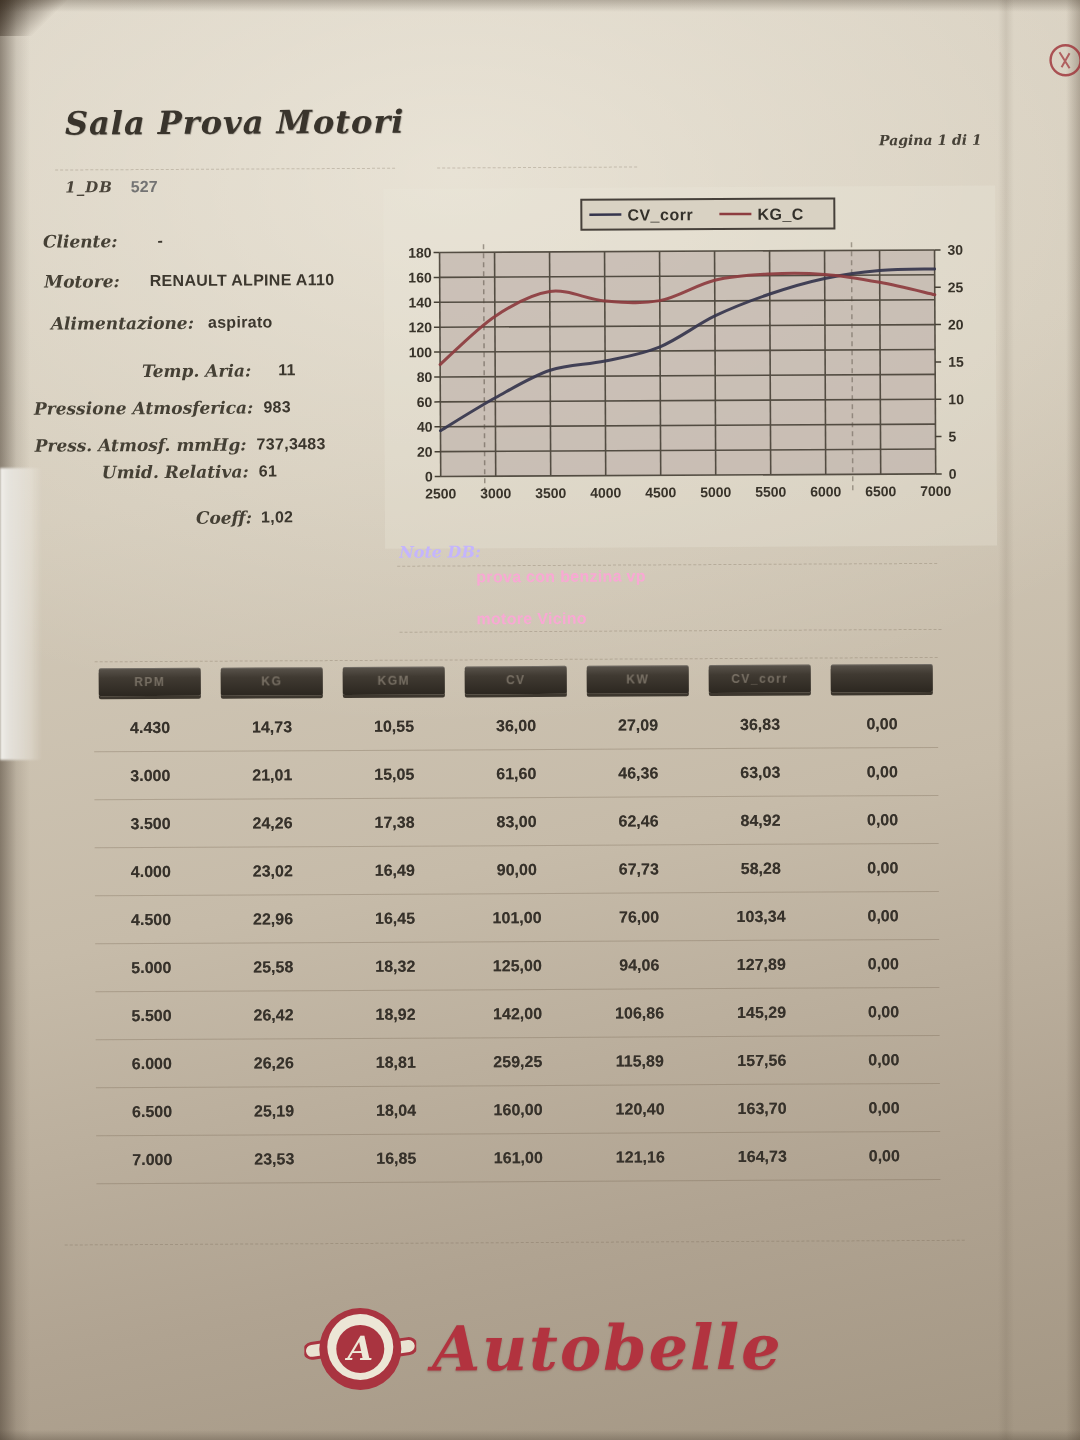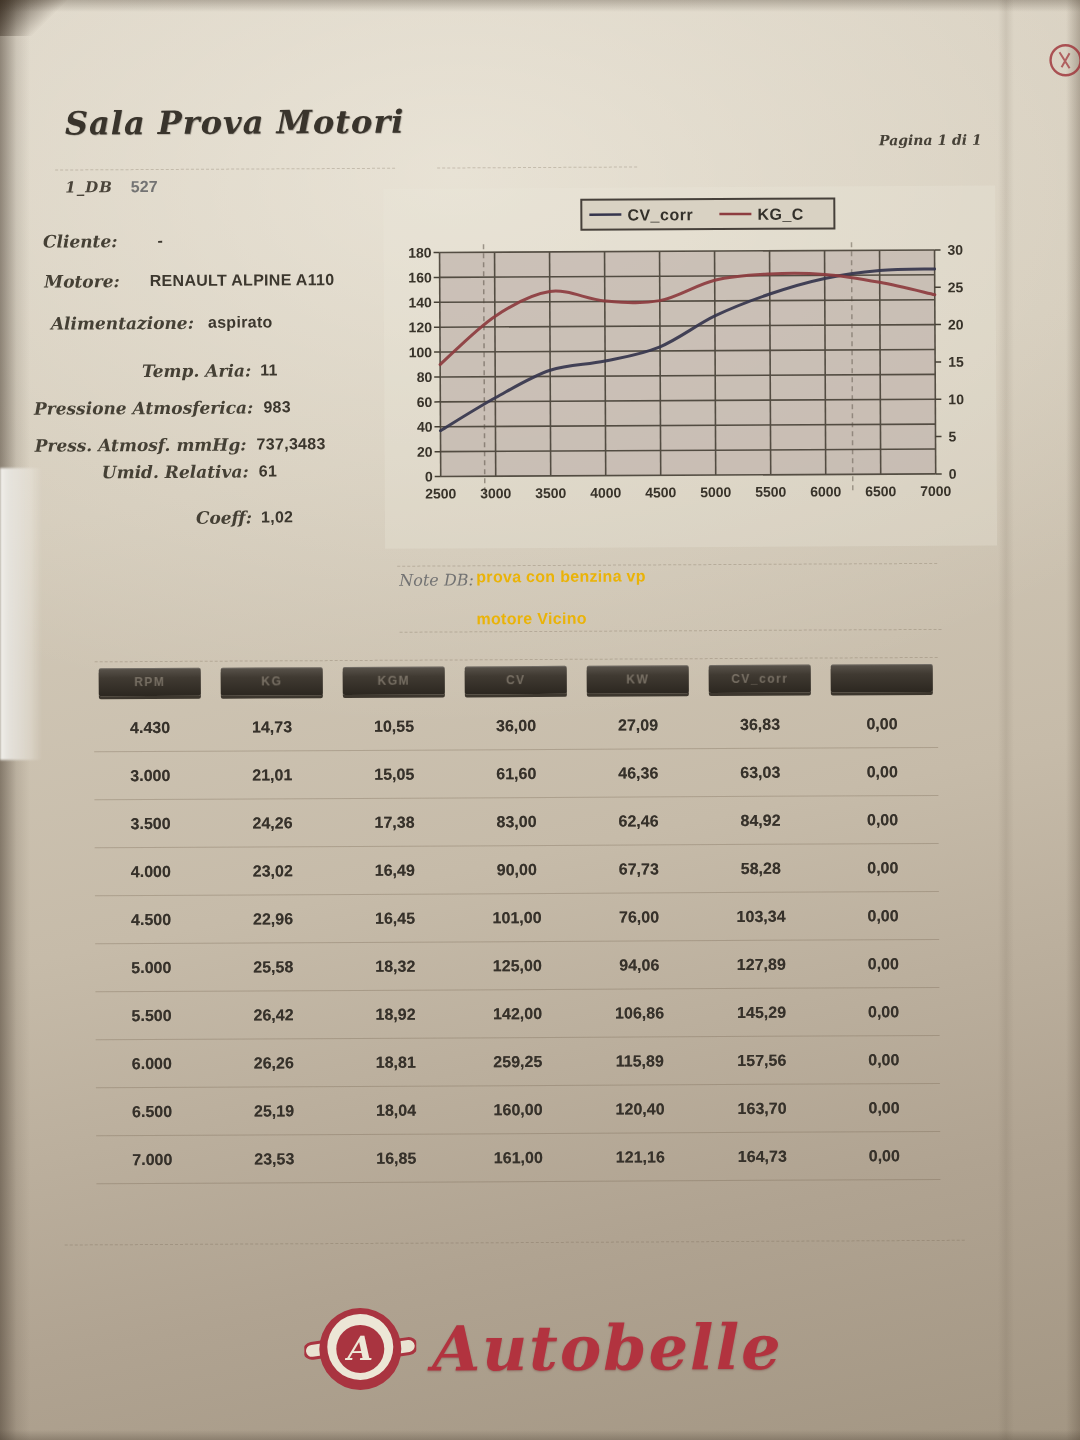--- a/index.html
+++ b/index.html
@@ -49,23 +49,23 @@
     font-family:"DejaVu Serif",serif;font-style:italic;font-weight:bold;font-size:17px;color:#454035;}
   .meta-value{position:absolute;top:1px;font-weight:bold;font-size:16px;color:#3c372e;letter-spacing:0.3px;}
 
   .chart{position:absolute;left:392px;top:192px;width:600px;height:350px;}
   .chart-panel{position:absolute;left:386px;top:188px;width:612px;height:360px;
     background:rgba(236,231,219,0.30);}
   svg text.tick{font-family:"Liberation Sans",sans-serif;font-size:14px;font-weight:600;fill:#38332a;}
   svg text.legend-text{font-family:"Liberation Sans",sans-serif;font-size:16px;font-weight:700;
     fill:#33302a;letter-spacing:0.5px;}
 
-  .note-label{position:absolute;left:400px;top:570px;
-    font-family:"DejaVu Serif",serif;font-style:italic;font-weight:normal;font-size:16px;color:#737373;}
-  .note-line{position:absolute;left:477px;font-weight:600;font-size:16px;color:#eab308;letter-spacing:0.3px;}
+  .note-label{position:absolute;left:400px;top:542px;
+    font-family:"DejaVu Serif",serif;font-style:italic;font-weight:bold;font-size:16px;color:#c4b5fd;}
+  .note-line{position:absolute;left:477px;font-weight:600;font-size:16px;color:#f9a8d4;letter-spacing:0.3px;}
 
   .dyno-table{position:absolute;left:94px;top:666px;width:844px;}
   .t-head{display:grid;grid-template-columns:repeat(7,1fr);column-gap:10px;height:28px;}
   .th-block{margin:0 5px;border-radius:2px;display:flex;align-items:center;justify-content:center;
     background:linear-gradient(180deg,#5a544c 0%,#403a32 35%,#2c2720 100%);
     box-shadow:0 3px 0 rgba(25,20,14,0.8), inset 0 1px 0 rgba(255,255,255,0.15);}
   .th-block span{font-weight:bold;font-size:12px;color:#a99f90;opacity:0.55;
     letter-spacing:1.5px;filter:blur(0.4px);}
   .t-body{margin-top:8px;}
   .t-row{display:grid;grid-template-columns:repeat(7,1fr);column-gap:10px;height:47px;
@@ -117,21 +117,21 @@
     <div class="meta-row" style="top:269px">
       <span class="meta-label" style="width:122px">Motore:</span>
       <span class="meta-value" style="left:152px">RENAULT ALPINE A110</span>
     </div>
     <div class="meta-row" style="top:311px">
       <span class="meta-label" style="width:196px">Alimentazione:</span>
       <span class="meta-value" style="left:210px">aspirato</span>
     </div>
     <div class="meta-row" style="top:359px">
       <span class="meta-label" style="width:253px">Temp. Aria:</span>
-      <span class="meta-value" style="left:262px">11</span>
+      <span class="meta-value" style="left:280px">11</span>
     </div>
     <div class="meta-row" style="top:396px">
       <span class="meta-label" style="width:255px">Pressione Atmosferica:</span>
       <span class="meta-value" style="left:265px">983</span>
     </div>
     <div class="meta-row" style="top:433px">
       <span class="meta-label" style="width:248px">Press. Atmosf. mmHg:</span>
       <span class="meta-value" style="left:258px">737,3483</span>
     </div>
     <div class="meta-row" style="top:460px">

